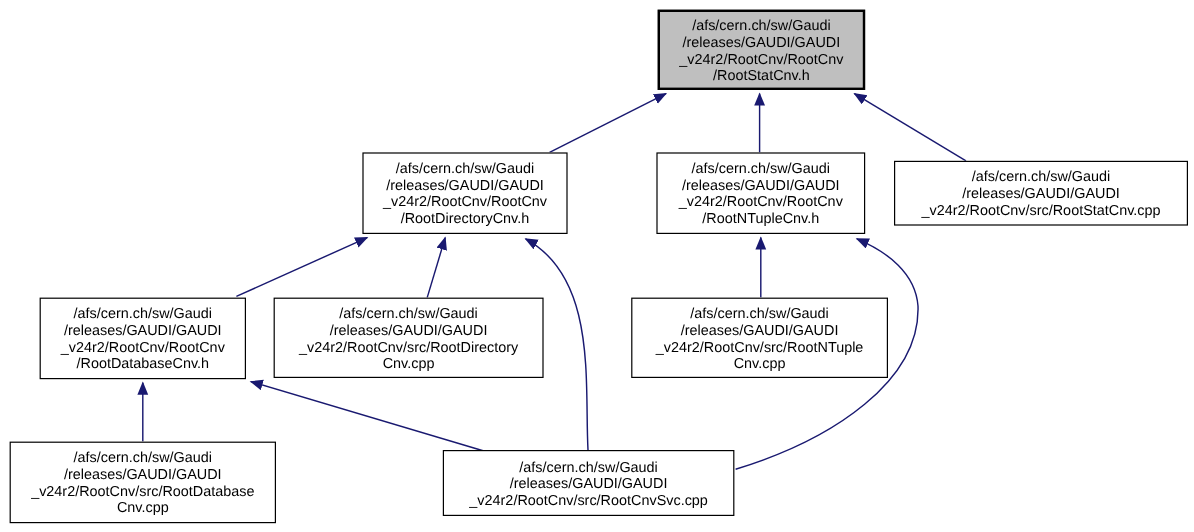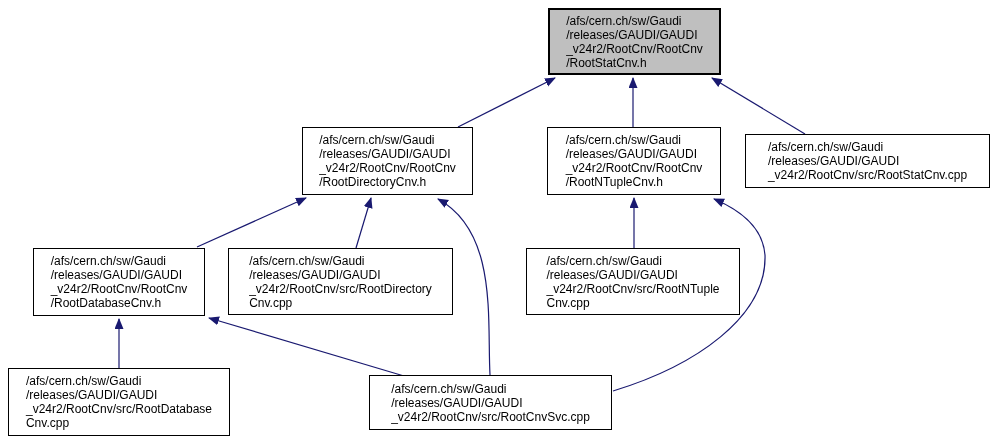--- a/index.html
+++ b/index.html
@@ -27,20 +27,21 @@
     stroke-width: 1.2px;
   }
   .node {
     position: absolute;
     box-sizing: border-box;
     background: #ffffff;
     border: 1px solid #000000;
     color: #000000;
     font-size: 12px;
     line-height: 14px;
+    text-align: center;
     white-space: pre-line;
     display: flex;
     align-items: center;
     justify-content: center;
     padding: 1px 3px;
     cursor: pointer;
   }
   .node.highlight {
     background: #bfbfbf;
     border-width: 2px;

